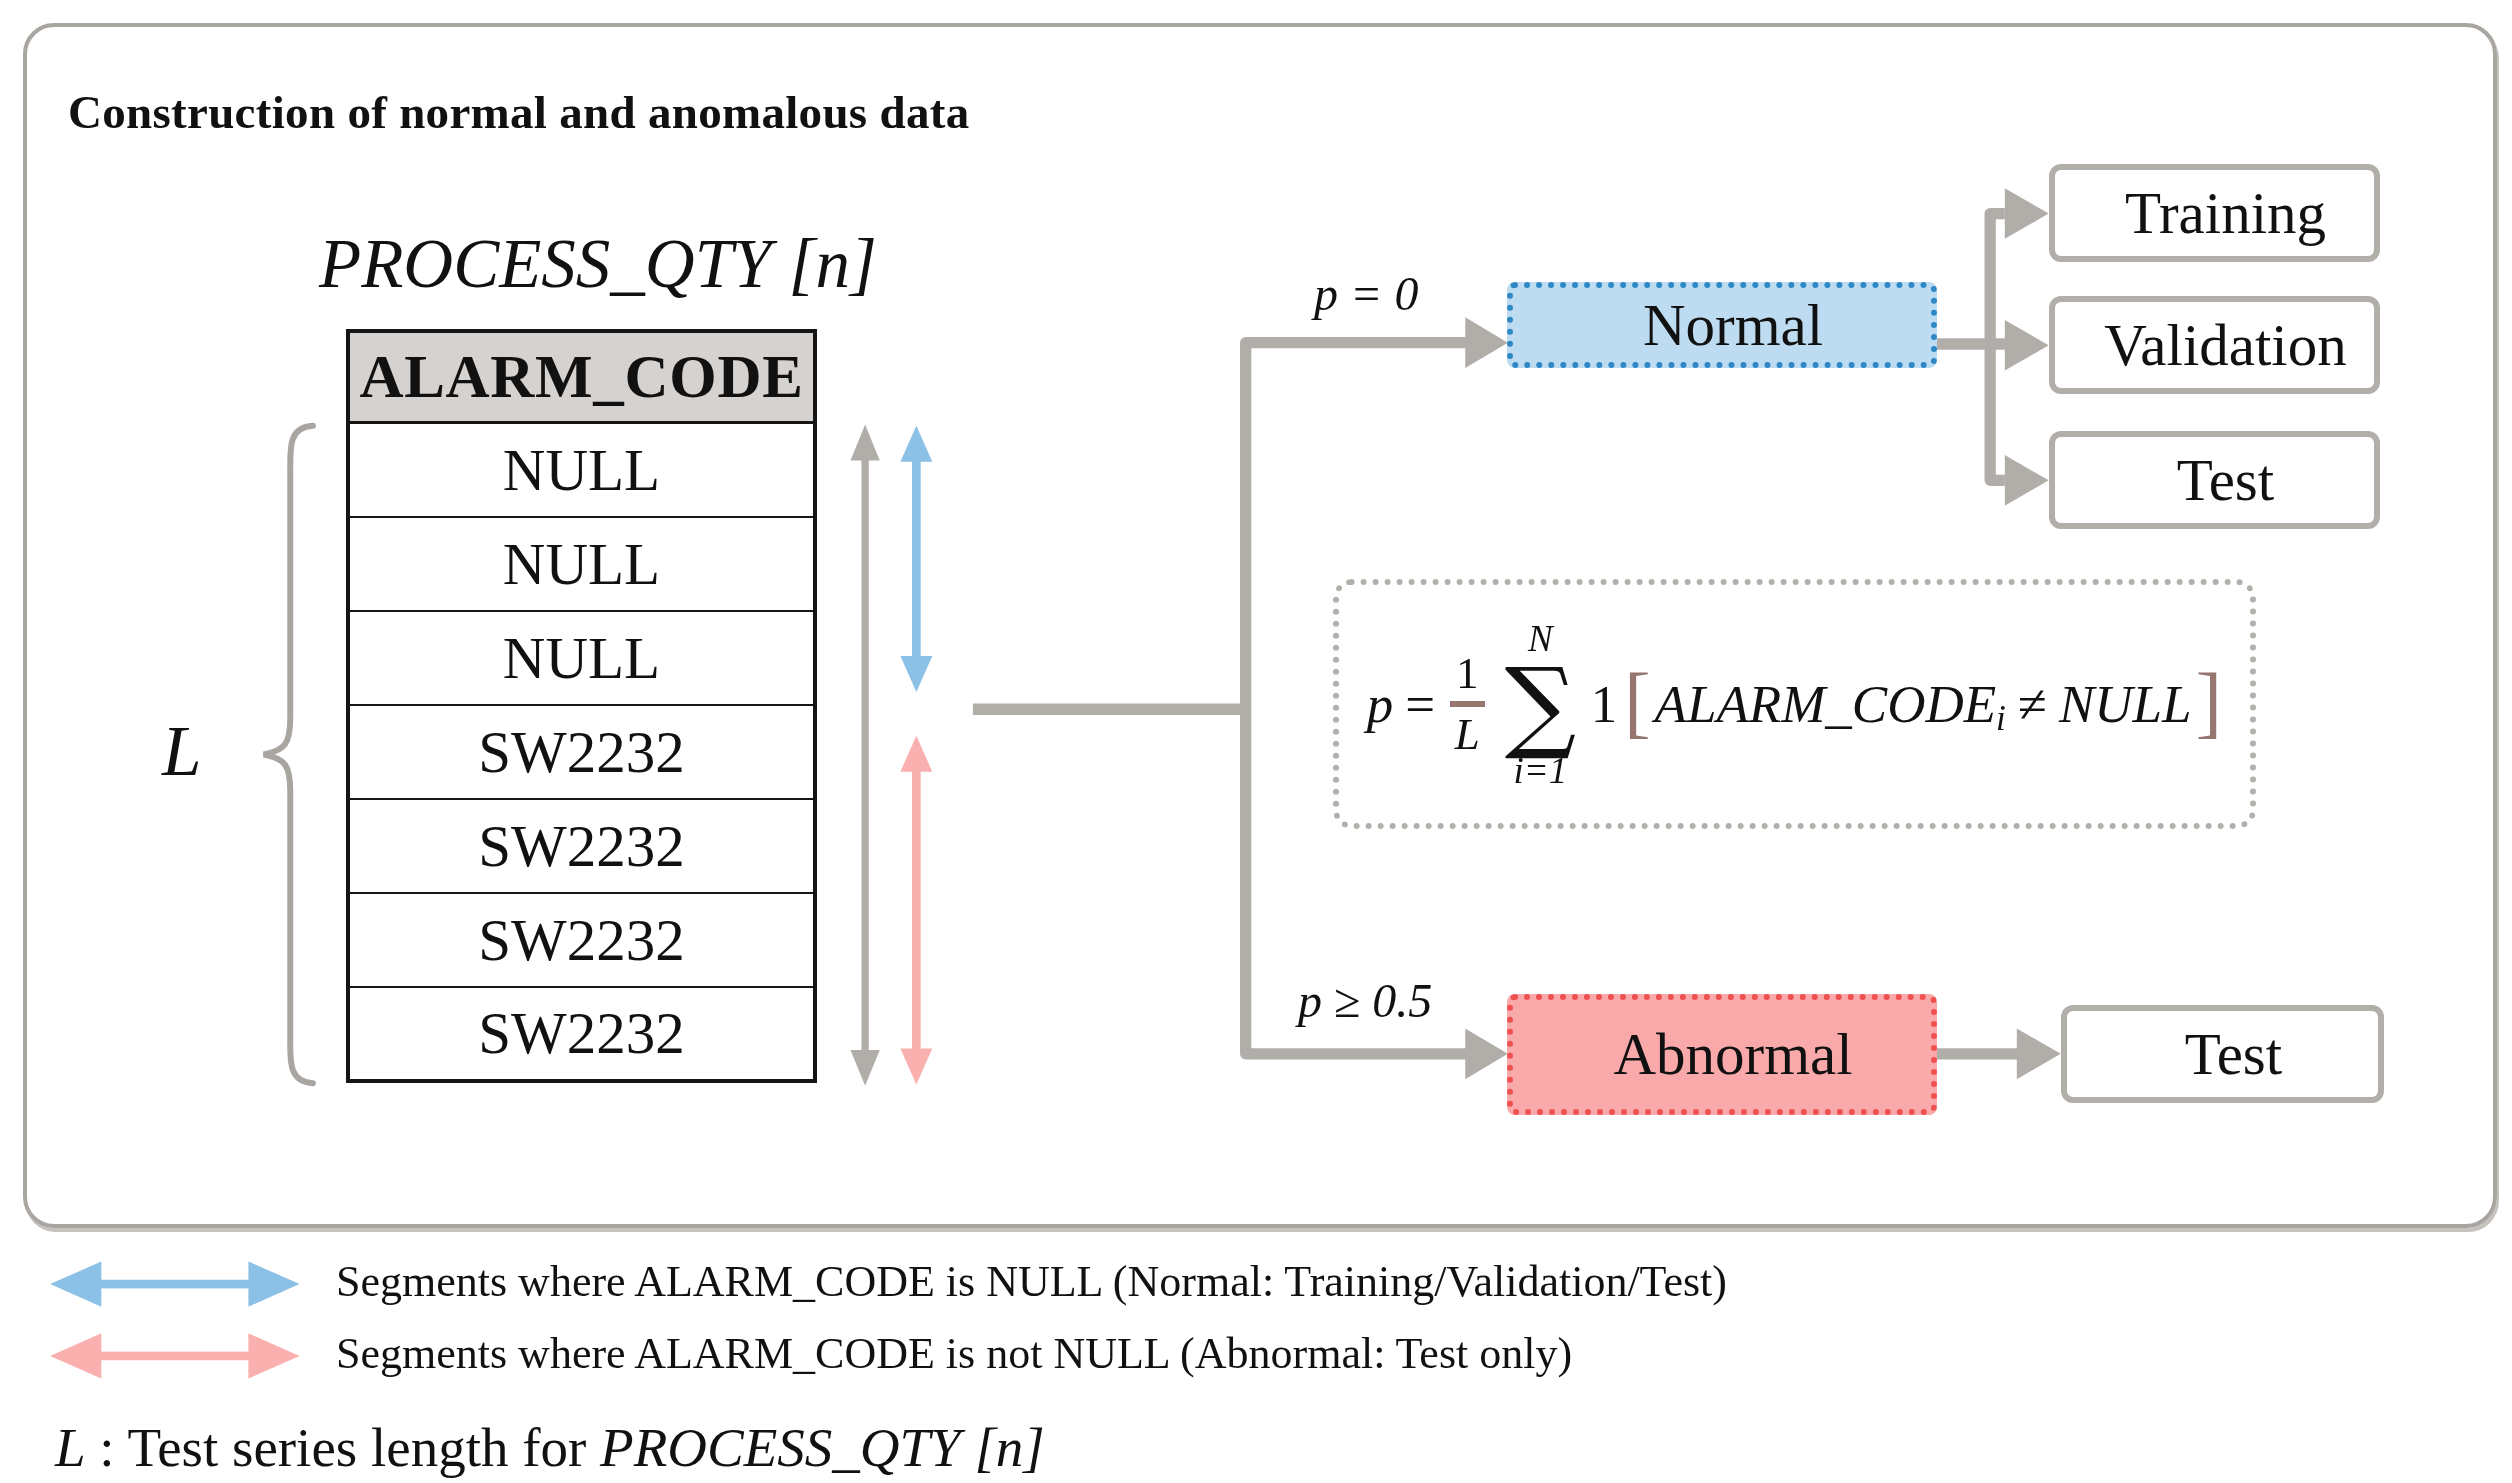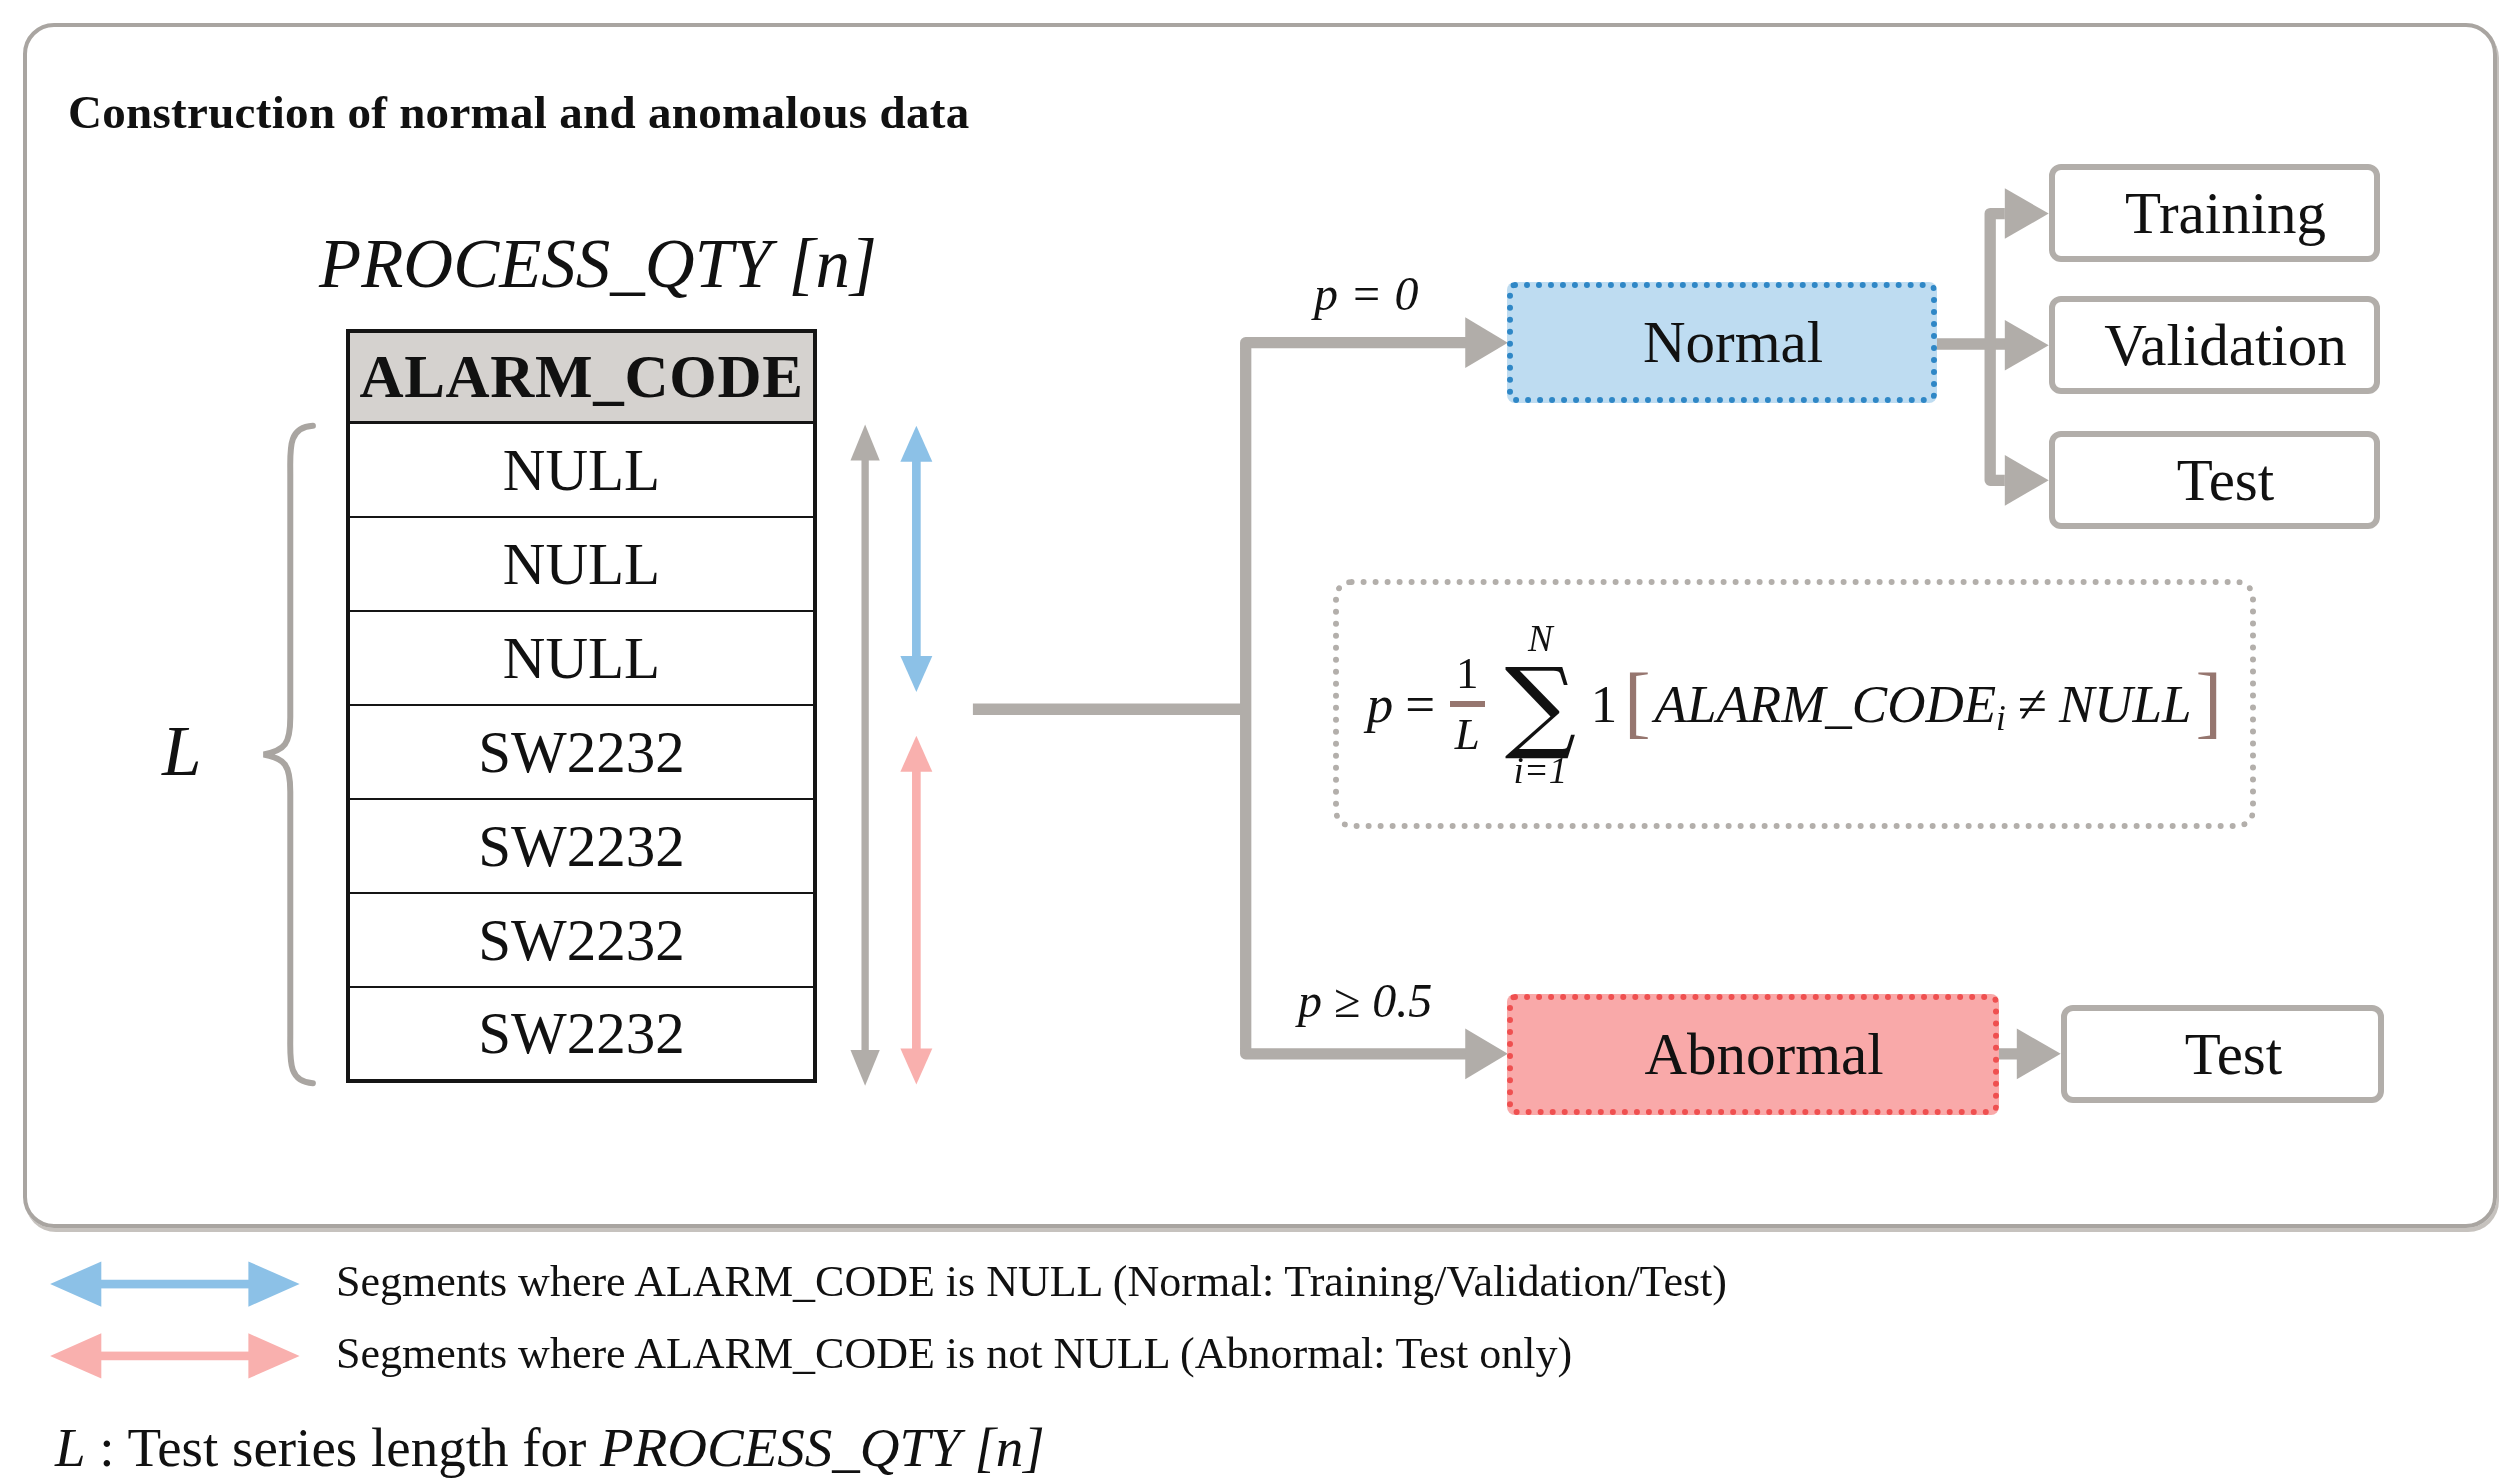--- a/index.html
+++ b/index.html
@@ -37,25 +37,25 @@
 
   .flow-label{font-size:48px;font-style:italic;white-space:nowrap;}
   .p0{left:1314px;top:266px;}
   .p05{left:1298px;top:973px;}
 
   .node{
     display:flex;align-items:center;justify-content:center;
     font-size:59px;box-sizing:border-box;background:#fff;white-space:nowrap;padding-left:22px;
   }
   .normal{
-    left:1507px;top:282px;width:430px;height:121px;
+    left:1507px;top:282px;width:430px;height:86px;
     background:#bedcf1;border:6.7px dotted #2f87c6;border-radius:8px;
   }
   .abnormal{
-    left:1507px;top:994px;width:492px;height:121px;
+    left:1507px;top:994px;width:430px;height:121px;
     background:#f9a9a9;border:6.7px dotted #ef5050;border-radius:8px;
   }
   .split{
     width:331px;height:98px;border:6.7px solid #b2aeaa;border-radius:12px;
   }
   .split.training{left:2049px;top:164px;}
   .split.validation{left:2049px;top:296px;}
   .split.test{left:2049px;top:431px;}
   .split.test2{left:2061px;top:1005px;width:323px;height:98px;}
 

